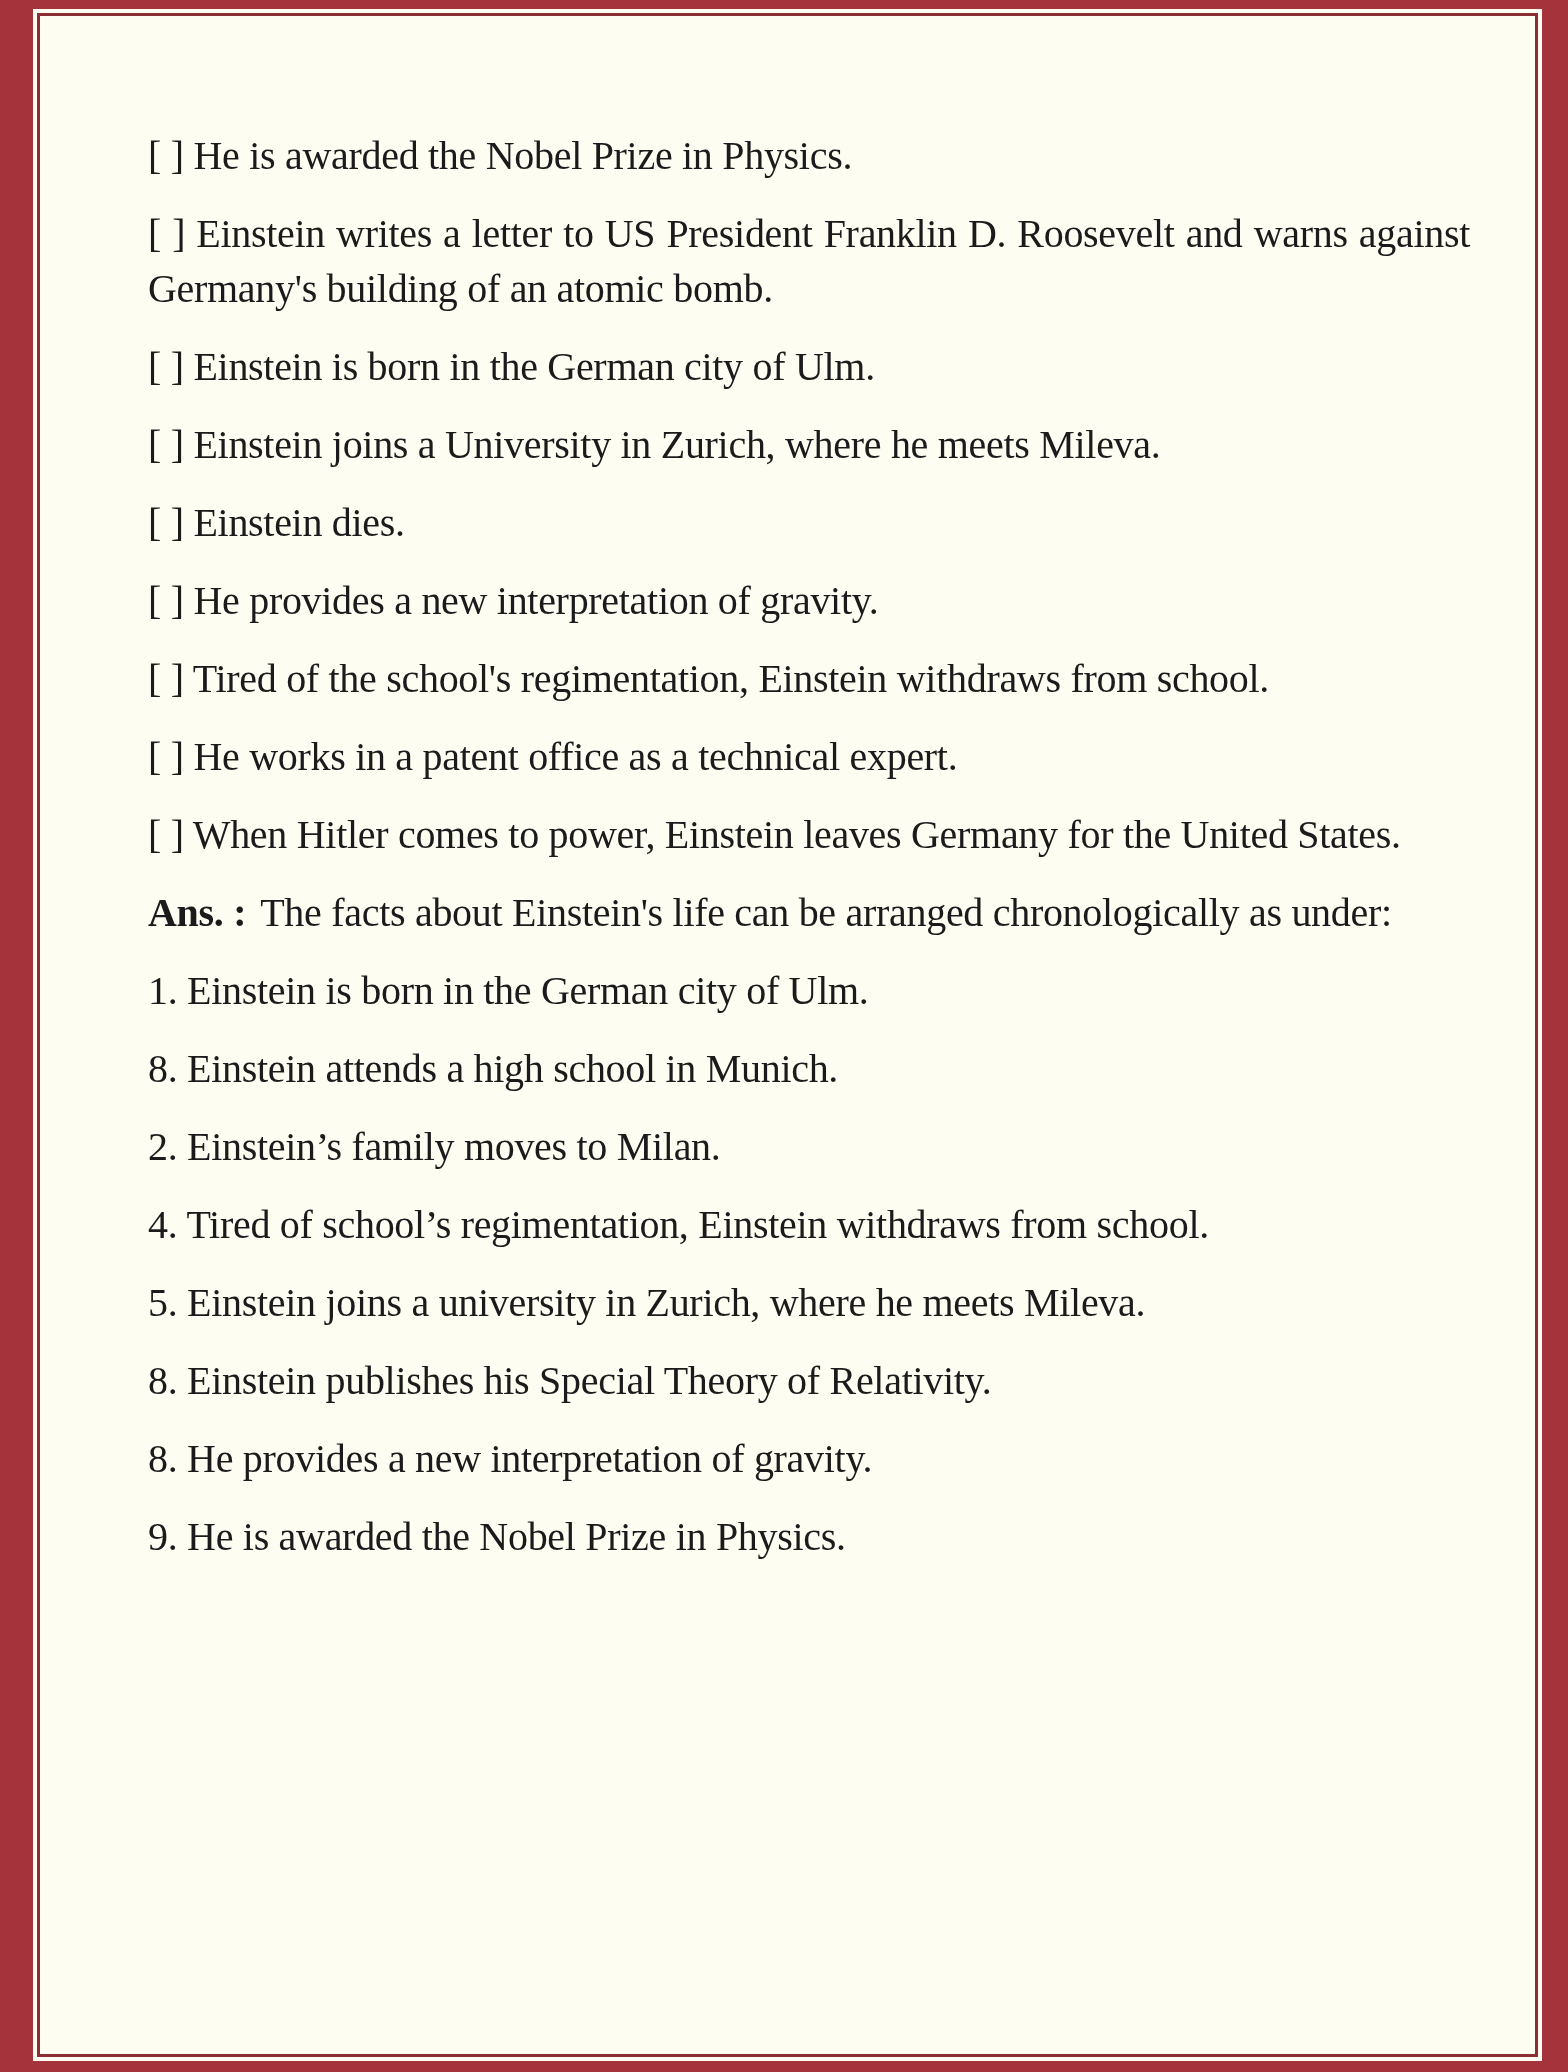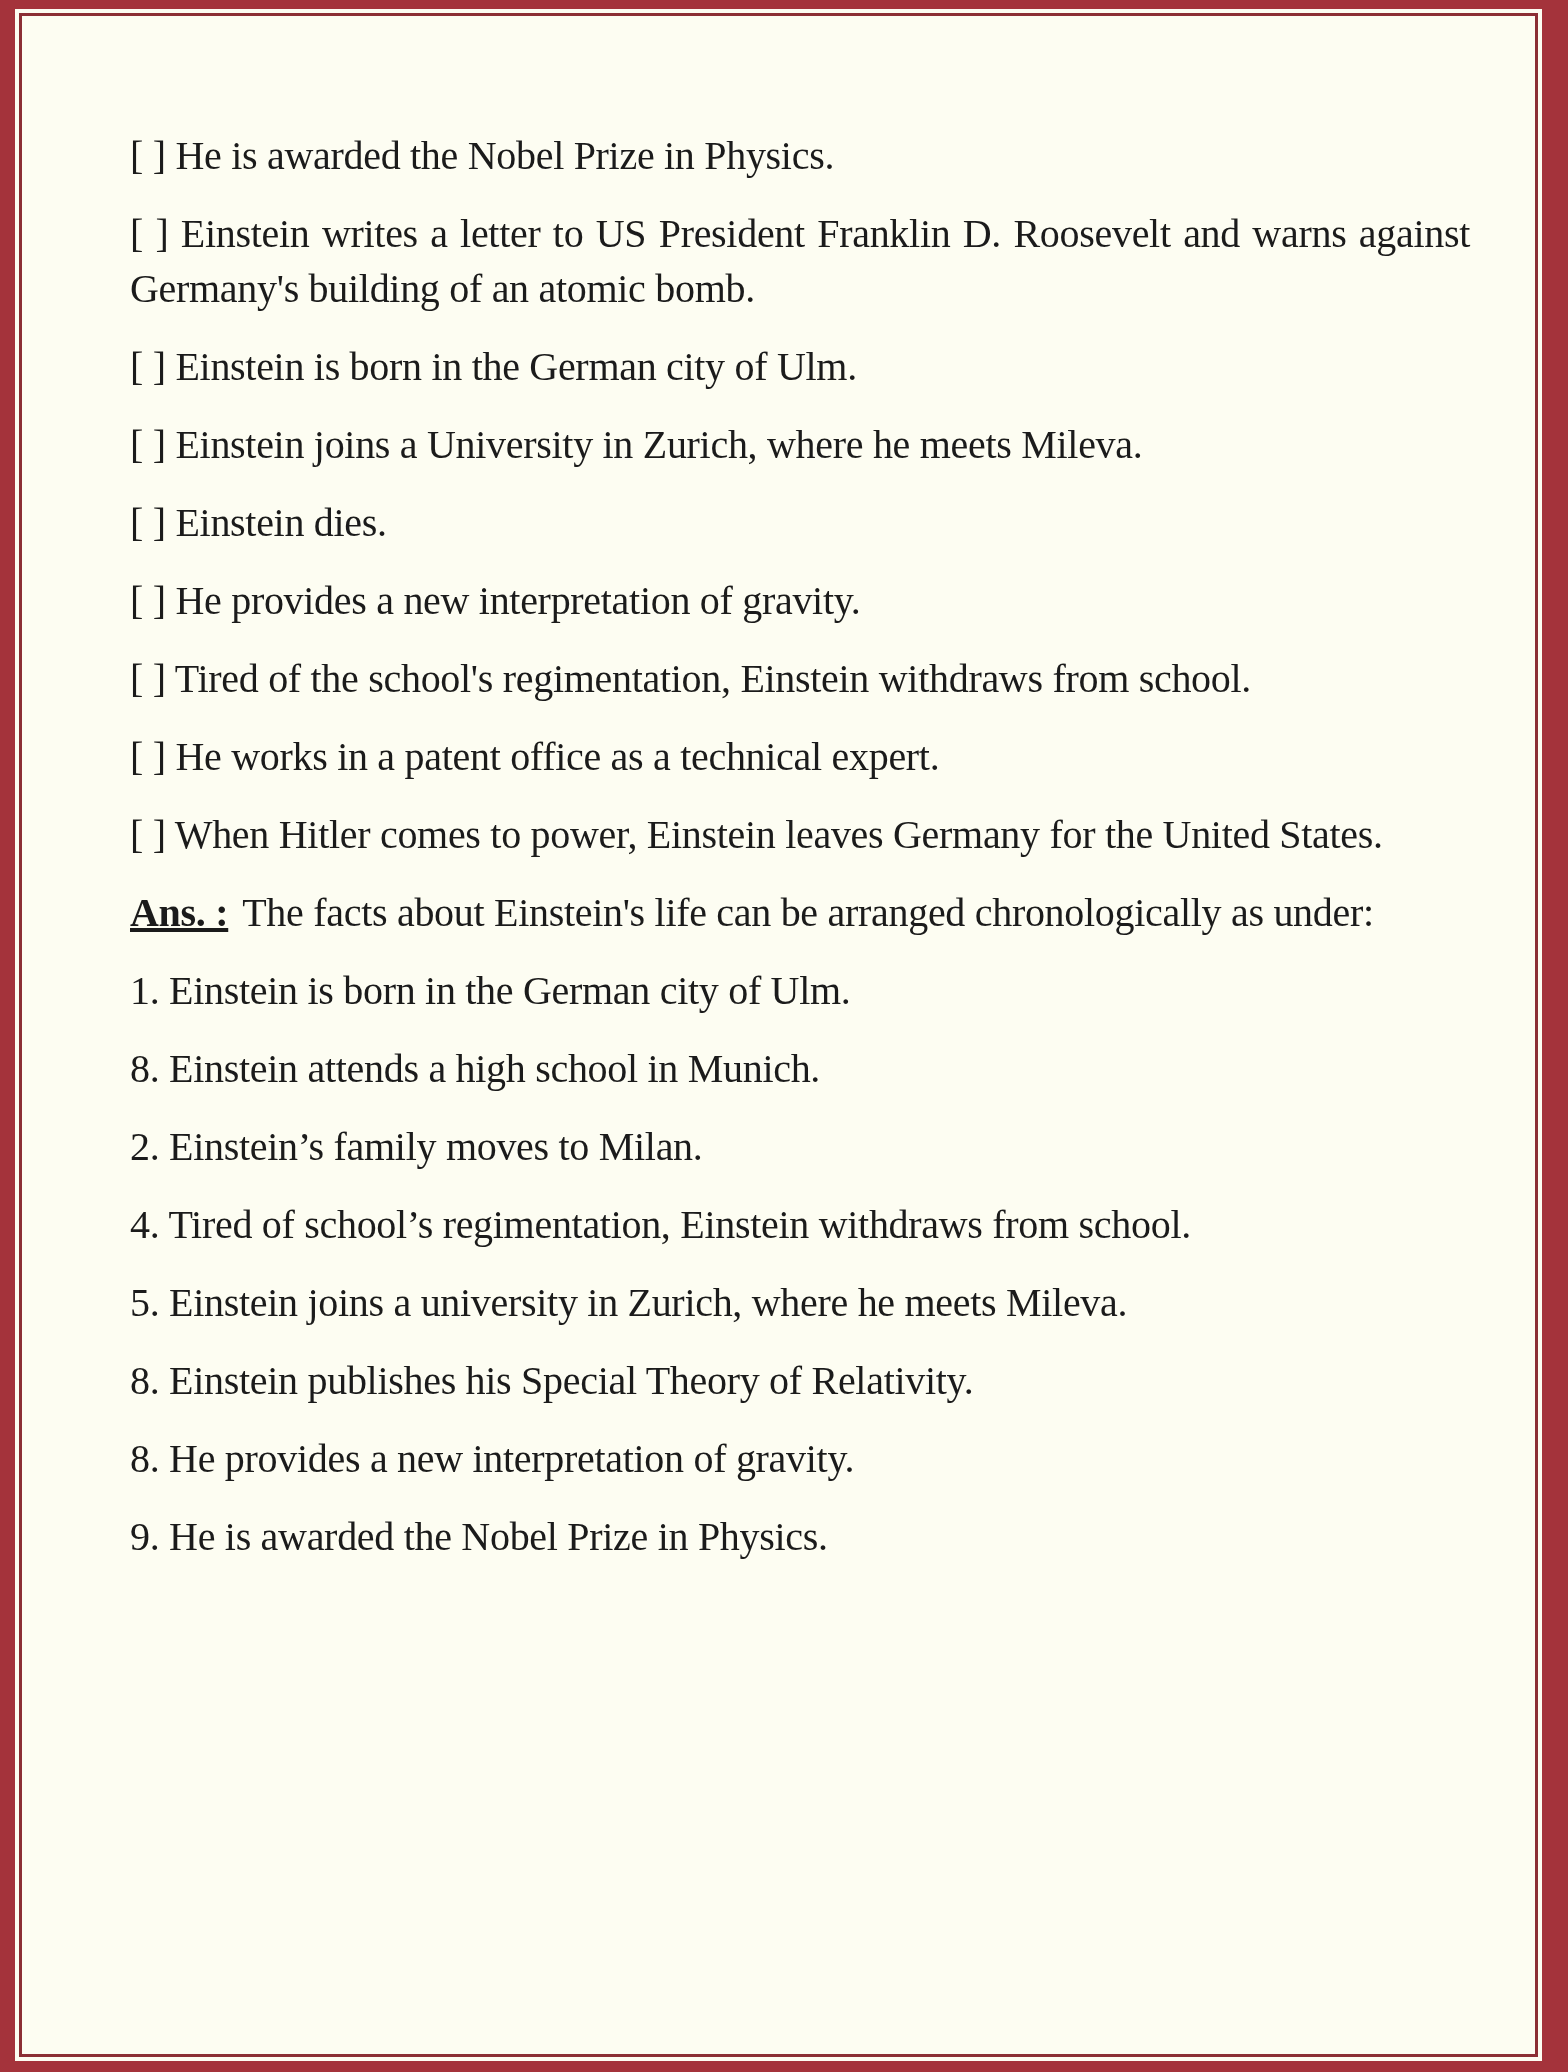--- a/index.html
+++ b/index.html
@@ -10,21 +10,21 @@
   }
   html, body { margin: 0; padding: 0; }
   body { background: #ffffff; }
 
   .page {
     position: relative;
     width: 1568px;
     height: 2072px;
     box-sizing: border-box;
     background: var(--border_band);
-    padding: 9px 26px 11px 15px; 
+    padding: 9px 26px 11px 33px; 
   }
   .page-gap {
     width: 100%;
     height: 100%;
     box-sizing: border-box;
     background: var(--page_bg);
     padding: 4px; 
   }
   .page-inner {
     width: 100%;
@@ -46,21 +46,20 @@
   }
   .doc p {
     margin: 0 0 23px 0;
     text-align: justify;
     hyphens: none;
   }
   .ans-label {
     font-weight: bold;
     margin-right: 14px;
     white-space: nowrap;
-    text-decoration: underline;
   }
 </style>
 </head>
 <body>
 
 <div class="page">
   <div class="page-gap">
     <div class="page-inner">
       <div class="doc">
 

